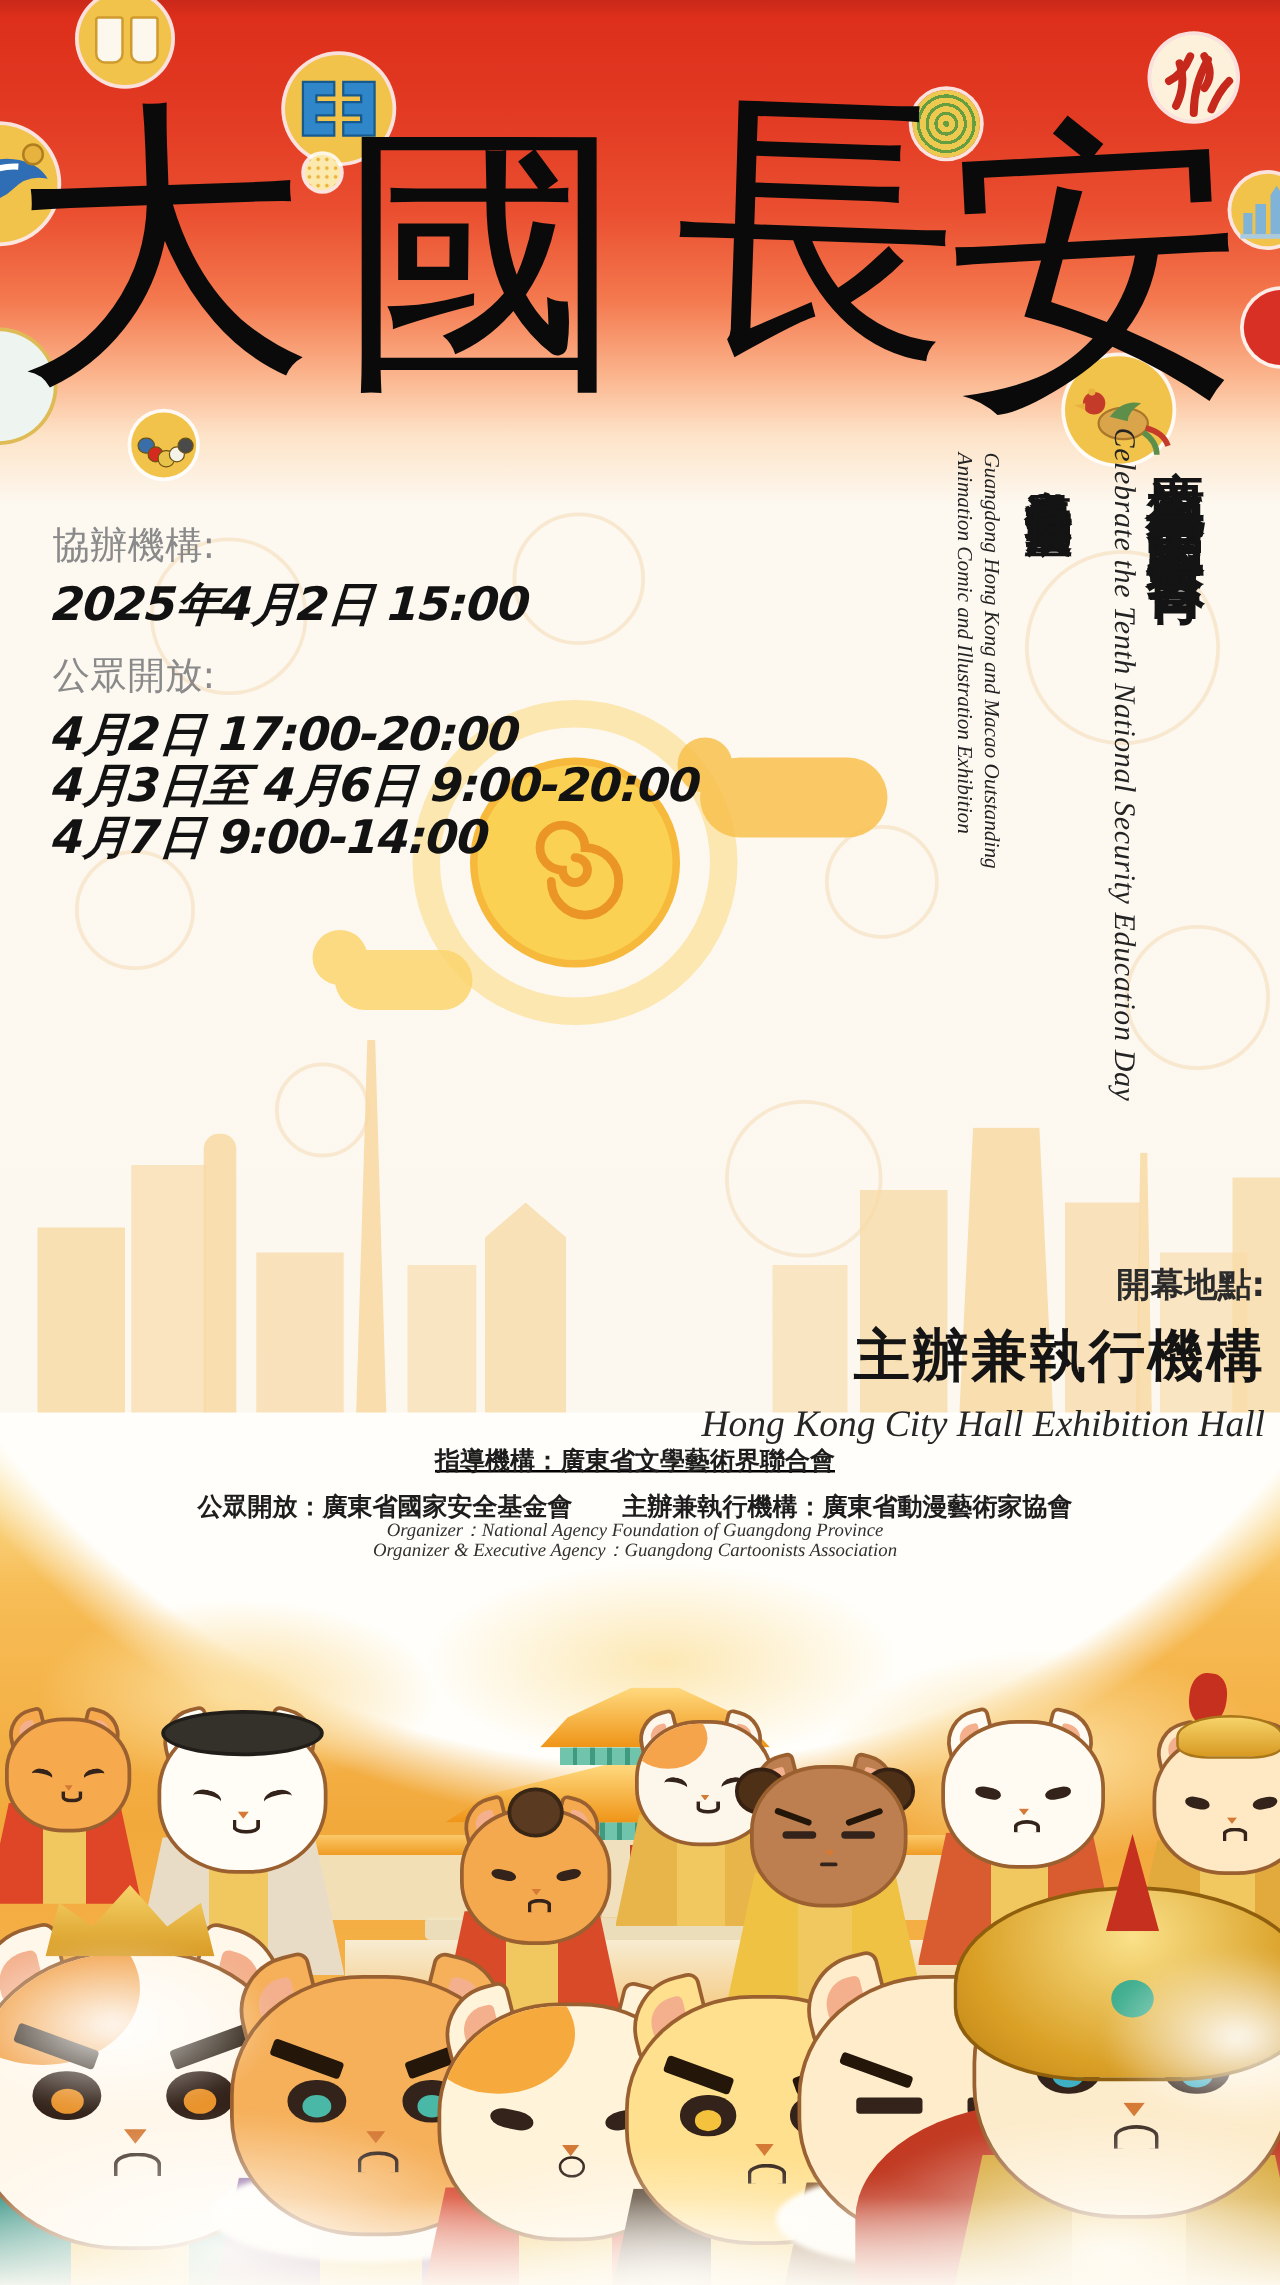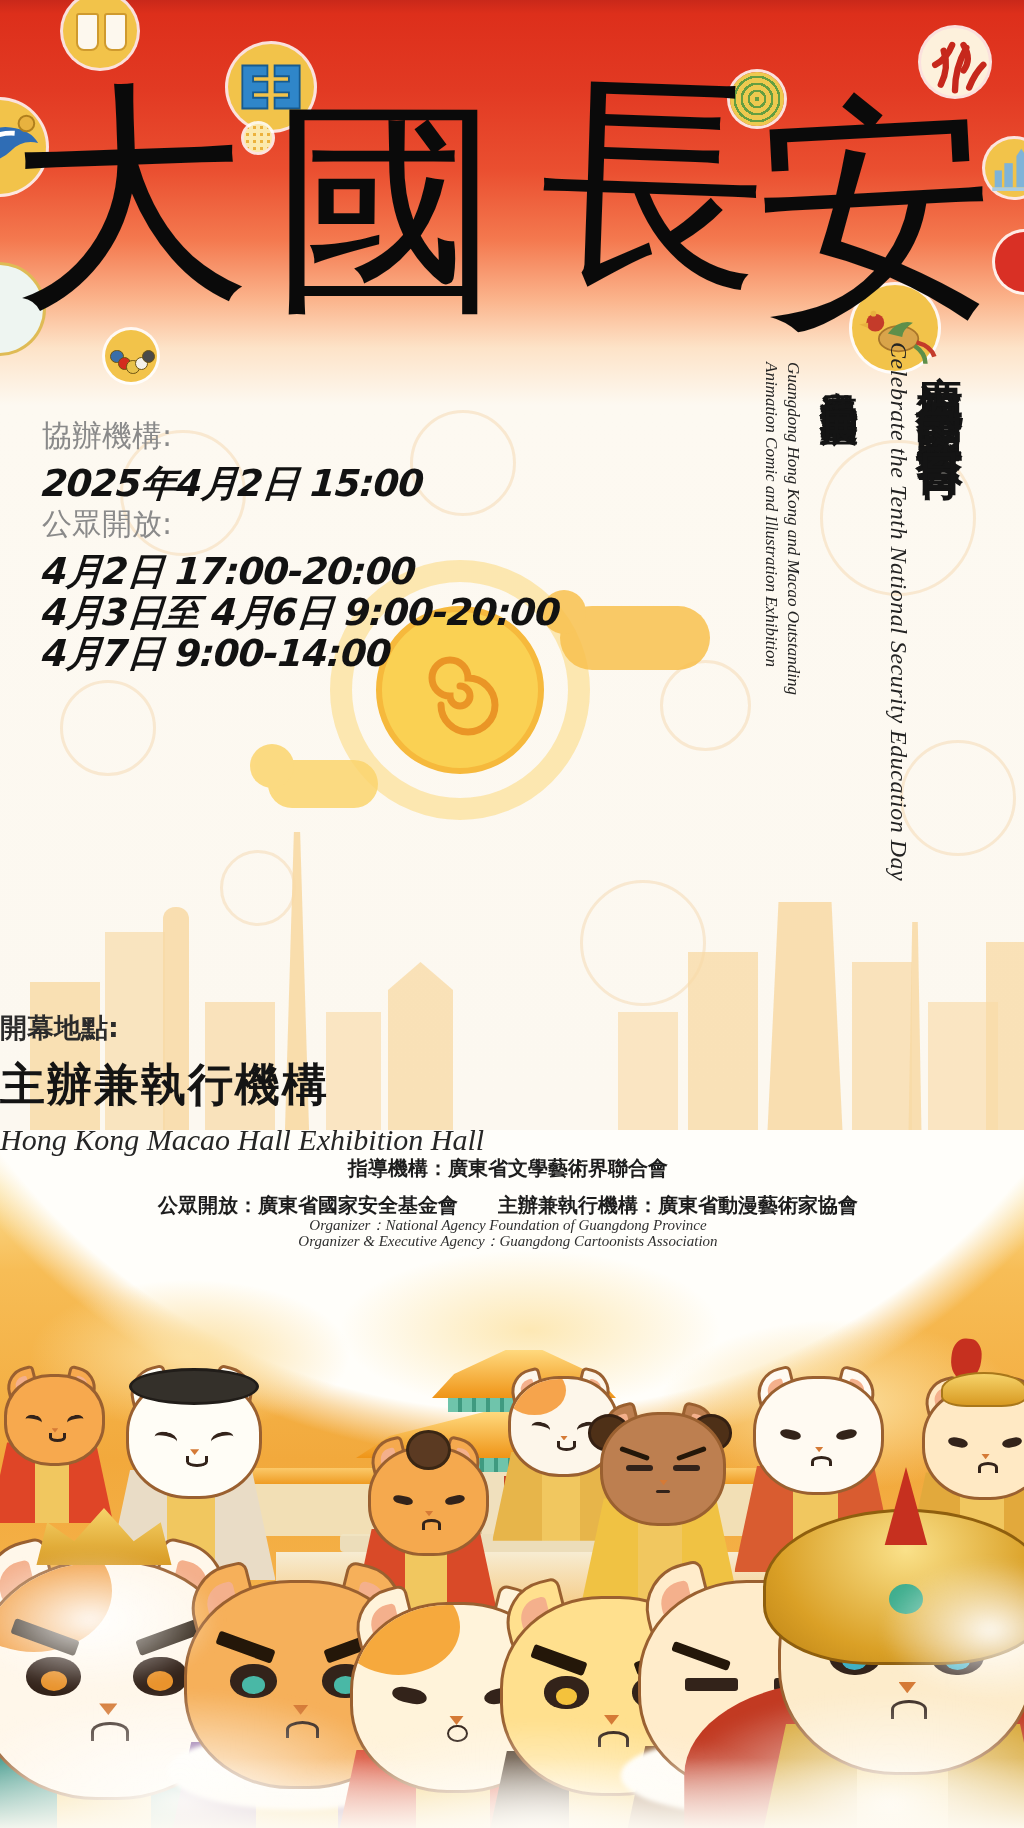--- a/index.html
+++ b/index.html
@@ -44,40 +44,40 @@
   
   .tchar{position:absolute;z-index:5;color:#0a0a0a;font-family:"DejaVu Serif",serif;font-weight:700;line-height:1;}
   .t1{left:10px;top:78px;font-size:238px;transform:rotate(-2deg);}
   .t2{left:272px;top:94px;font-size:228px;}
   .t3{left:540px;top:70px;font-size:226px;transform:rotate(2deg);}
   .t4{left:756px;top:92px;font-size:240px;transform:rotate(-3deg);}
 
   
   .schedule{position:absolute;left:42px;top:416px;z-index:10;}
   .sched-label{font-size:30px;color:#8a8a8a;font-weight:500;margin:0 0 6px 0;}
-  .sched-label.second{}
+  .sched-label.second{margin-top:16px;}
   .sched-time{font-size:37px;line-height:41px;color:#121212;font-weight:800;font-style:italic;transform:skewX(-4deg);letter-spacing:-1px;}
 
   
   .vcn{position:absolute;writing-mode:vertical-rl;text-orientation:upright;color:#141414;font-family:"DejaVu Serif",serif;font-weight:700;z-index:10;}
   .ven{position:absolute;writing-mode:vertical-rl;font-family:"Liberation Serif",serif;font-style:italic;color:#232323;z-index:10;}
   .celebrate-cn{right:52px;top:338px;font-size:47px;letter-spacing:6px;}
   .celebrate-en{right:112px;top:342px;font-size:24px;letter-spacing:.5px;}
   .exhibition-cn{right:160px;top:362px;font-size:38px;letter-spacing:2px;}
   .exhibition-en{right:220px;top:362px;font-size:17px;}
   .exhibition-en div{line-height:22px;}
 
   
-  .venue{position:absolute;left:0;top:1010px;width:1012px;text-align:left;z-index:10;}
+  .venue{position:absolute;left:0;top:1010px;width:1012px;text-align:right;z-index:10;}
   .venue-label{font-size:27px;color:#2b2b2b;font-weight:600;margin-bottom:9px;}
   .venue-cn{font-size:45px;color:#141414;font-weight:900;letter-spacing:2px;margin-bottom:8px;}
   .venue-en{font-size:30px;color:#262626;font-family:"Liberation Serif",serif;font-style:italic;}
   .orgs{position:absolute;left:0;top:1156px;width:1016px;text-align:center;z-index:10;}
   .o-group{margin-top:13px;}
-  .o-group:first-child{margin-top:0;}
+  .o-group:first-child{margin-top:0;text-decoration:underline;}
   .o-cn{font-size:20px;font-weight:800;color:#1d1d1d;line-height:24px;}
   .o-en{font-size:15px;line-height:16px;color:#303030;font-family:"Liberation Serif",serif;font-style:italic;}
 
   
   .gold-zone{position:absolute;left:0;top:1130px;width:1024px;height:698px;overflow:hidden;z-index:2;
     background:linear-gradient(180deg,rgba(250,216,130,0) 0,rgba(250,216,130,.85) 55px,#f7bd56 140px,#f2a93c 330px,#f6b54e 520px,#f9c869 698px);}
   .gold-zone::after{content:"";position:absolute;left:0;bottom:0;width:100%;height:70px;z-index:7;
     background:linear-gradient(rgba(255,255,255,0),rgba(255,252,245,.92));}
   .moon{position:absolute;left:-180px;top:-1070px;width:1400px;height:1400px;z-index:0;
     background:radial-gradient(circle closest-side,#fffefa 0 93%,rgba(255,254,250,.55) 96%,rgba(255,254,250,0) 100%);}
@@ -442,21 +442,21 @@
           <i class="nose"></i>
           <i class="mouth"></i>
         </b>
         <i class="helmet"></i>
       </div>
     </div>
 
   <div class="venue">
     <div class="venue-label">開幕地點:</div>
     <div class="venue-cn">主辦兼執行機構</div>
-    <div class="venue-en">Hong Kong Macao Hall Exhibition Hall</div>
+    <div class="venue-en">Hong Kong City Hall Exhibition Hall</div>
   </div>
 
   <div class="orgs">
     <div class="o-group">
       <div class="o-cn">指導機構：廣東省文學藝術界聯合會</div>
     </div>
     <div class="o-group">
       <div class="o-cn">公眾開放：廣東省國家安全基金會　　主辦兼執行機構：廣東省動漫藝術家協會</div>
       <div class="o-en">Organizer：National Agency Foundation of Guangdong Province</div>
       <div class="o-en">Organizer &amp; Executive Agency：Guangdong Cartoonists Association</div>

